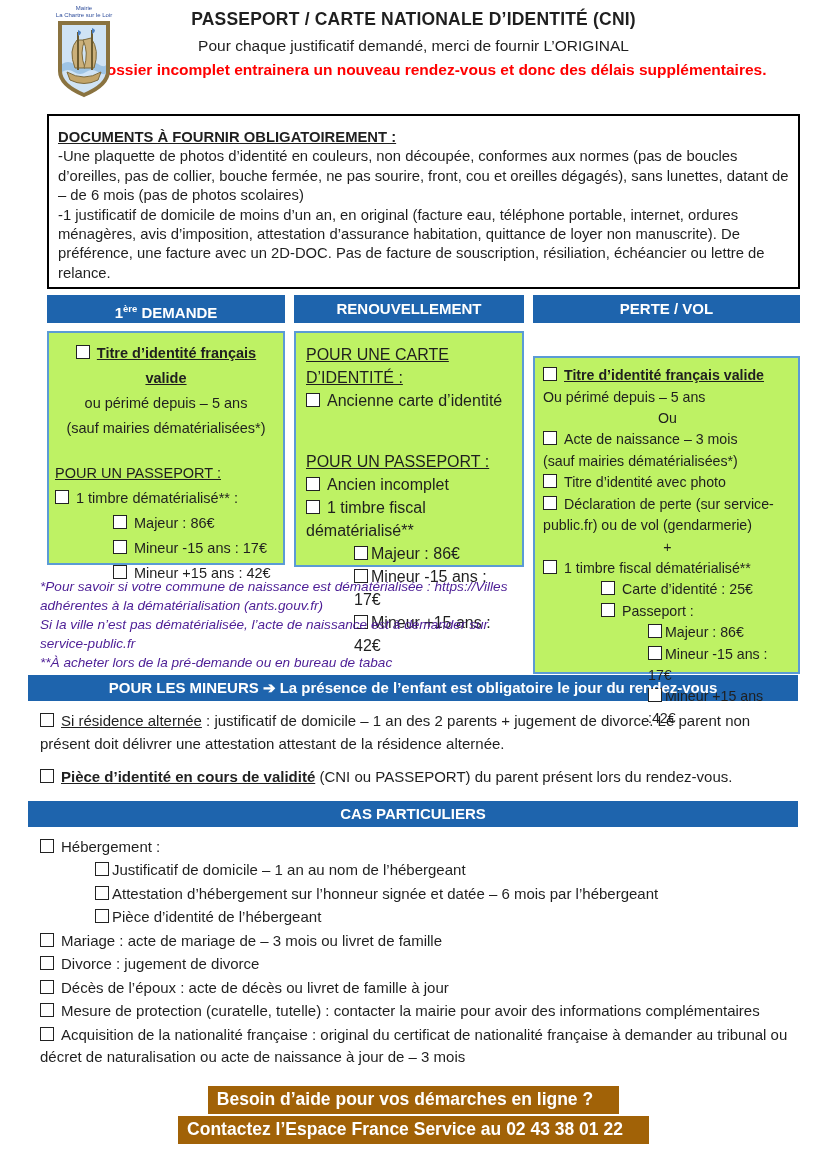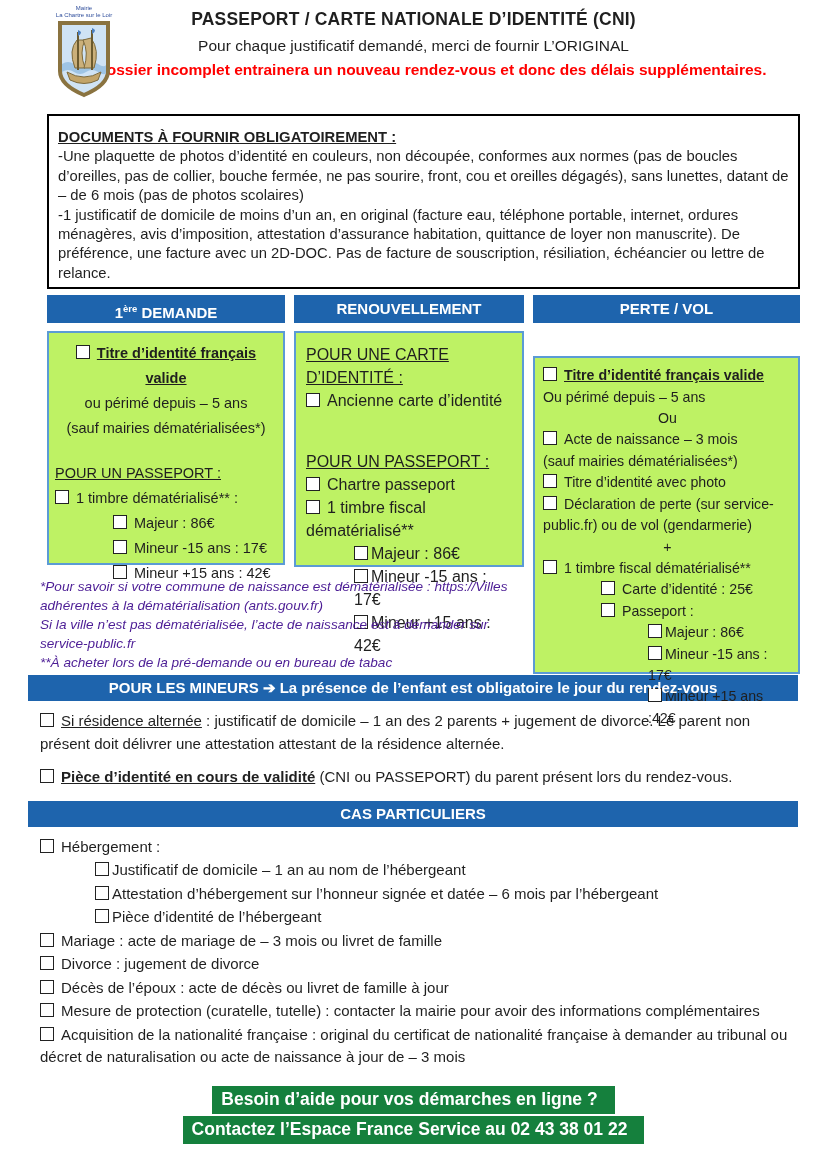--- a/index.html
+++ b/index.html
@@ -66,22 +66,22 @@
   .banner-cas{margin-top:12px;}
   
   .items{margin:9px 30px 0 40px;font-size:15px;line-height:22.5px;}
   .item{margin-bottom:1px;}
   .gap10{height:10px;}
   .sub{margin-left:55px;}
   
   .footer{margin-top:17px;text-align:center;}
   .footer-line{margin:2px 0;}
   .hl{
-    display:inline-block;background:#15803d;color:#fff;font-weight:bold;
-    font-size:17.5px;padding:3px 17px 4px 9px;
+    display:inline-block;background:#a16207;color:#fff;font-weight:bold;
+    font-size:17.5px;padding:3px 26px 4px 9px;
   }
 </style>
 </head>
 <body>
 
 <div class="header">
   <div class="logo-wrap">
     <div class="logo-txt1">Mairie</div>
     <div class="logo-txt2">La Chartre sur le Loir</div>
     <svg class="crest" width="54" height="78" viewBox="0 0 54 78">
@@ -126,21 +126,21 @@
     </div>
   </div>
 
   <div class="col col2">
     <div class="colhead">RENOUVELLEMENT</div>
     <div class="colbody colbody2">
       <div class="u">POUR UNE CARTE D’IDENTITÉ :</div>
       <div><span class="cb"></span><span class="b">Ancienne carte d’identité</span></div>
       <div class="spacer38"></div>
       <div class="u">POUR UN PASSEPORT :</div>
-      <div><span class="cb"></span><span class="b">Chartre passeport</span></div>
+      <div><span class="cb"></span><span class="b">Ancien incomplet</span></div>
       <div><span class="cb"></span><span class="b">1 timbre fiscal dématérialisé**</span></div>
       <div class="indent2"><span class="cb t"></span><span>Majeur : 86€</span></div>
       <div class="indent2"><span class="cb t"></span><span>Mineur -15 ans : 17€</span></div>
       <div class="indent2"><span class="cb t"></span><span>Mineur +15 ans : 42€</span></div>
     </div>
   </div>
 
   <div class="col col3">
     <div class="colhead">PERTE / VOL</div>
     <div class="colbody colbody3">

